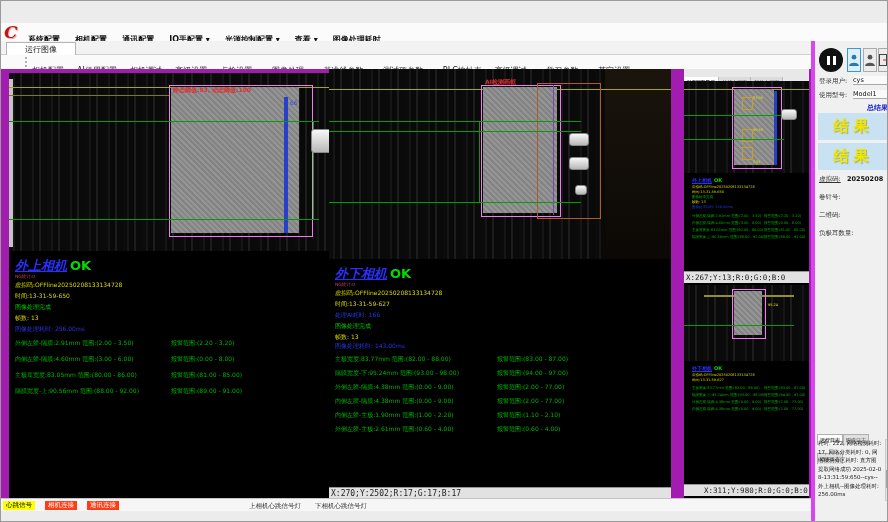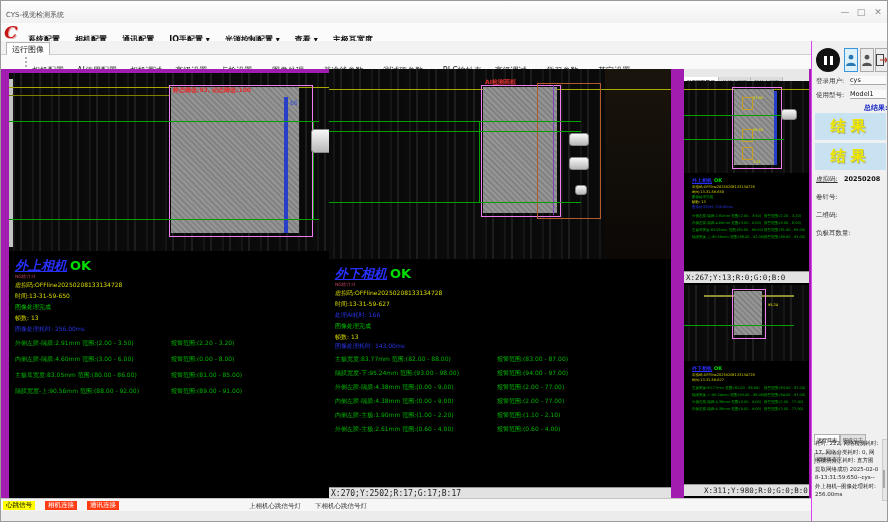--- a/index.html
+++ b/index.html
@@ -8,21 +8,21 @@
   .abs{position:absolute;}
   
   .titlebar{left:0;top:0;width:888px;height:22px;background:linear-gradient(#fdfdfd,#f1f1f1);}
   .title-text{left:5px;top:9px;font-size:7px;color:#555;}
   .winbtn{top:6px;font-size:9px;color:#888;width:16px;text-align:center;cursor:default;}
   .menubar{left:0;top:22px;width:888px;height:18px;background:#fbfbfb;}
   .menu-item{display:inline-block;margin-right:10px;font-size:8px;color:#111;font-weight:bold;}
   .logo{left:3px;top:21px;font-family:"DejaVu Serif",serif;font-style:italic;font-weight:bold;
         font-size:17px;color:#c41414;z-index:30;text-shadow:1px 1px 0 #e8b0b0;}
   .tabrow{left:0;top:40px;width:888px;height:13px;background:#f2f2f2;border-bottom:1px solid #cfcfcf;}
-  .tab-sel{left:5px;top:1px;padding:1px 5px;background:#fff;border:1px solid #b4b4b4;border-bottom:1px solid #fff;
+  .tab-sel{left:5px;top:1px;padding:1px 18px;background:#fff;border:1px solid #b4b4b4;border-bottom:1px solid #fff;
            font-size:8px;color:#222;}
   .toolbar{left:0;top:54px;width:888px;height:14px;background:#fafafa;border-bottom:1px solid #c8c8c8;}
   .grip{left:24px;top:2px;height:10px;width:2px;border-left:2px dotted #b0b0b0;}
   .tb-item{display:inline-block;margin-right:8px;font-size:8px;color:#222;}
   
   .main{left:0;top:68px;width:810px;height:429px;background:#a21caf;}
   .campanel{position:absolute;background:#000;}
   .streaks{background:#0c0c0c;background-image:repeating-linear-gradient(90deg,#0b0b0b 0 4px,#161616 4px 6px,#090909 6px 11px,#1d1d1d 11px 13px,#0a0a0a 13px 19px);}
   .grayblock{background:#8e8e8e;background-image:repeating-linear-gradient(45deg,rgba(255,255,255,.06) 0 2px,rgba(0,0,0,.08) 2px 4px);}
   .pinkrect{border:1px solid #f07cf0;}
@@ -49,21 +49,21 @@
   .thumbtab{display:inline-block;font-size:5px;color:#333;padding:2px 3px;background:#dcdcdc;border-right:1px solid #bbb;}
   .thumbtab.sel{background:#fff;font-weight:bold;}
   .mini-title{position:absolute;color:#2830ff;font-size:5px;font-weight:bold;text-decoration:underline;white-space:nowrap;}
   .mini-ok{color:#00dc00;text-decoration:none;display:inline-block;margin-left:2px;}
   .mini-y{position:absolute;color:#d8d800;font-size:3.5px;white-space:nowrap;}
   .mini-g{position:absolute;color:#00c800;font-size:3.5px;white-space:nowrap;}
   .mini-b{position:absolute;color:#2836e6;font-size:3.5px;white-space:nowrap;}
   .mini-row{position:absolute;color:#00b400;font-size:3.5px;white-space:nowrap;}
   .annot{position:absolute;color:#e0e000;font-size:3.5px;white-space:nowrap;}
   
-  .control{left:810px;top:40px;width:78px;height:482px;background:#f0f0f0;border-left:1px solid #d946ef;box-sizing:border-box;}
+  .control{left:810px;top:40px;width:78px;height:482px;background:#f0f0f0;border-left:4px solid #d946ef;box-sizing:border-box;}
   .pausebtn{position:absolute;width:24px;height:24px;border-radius:50%;background:#111;
             display:flex;align-items:center;justify-content:center;}
   .pbar{display:inline-block;width:3px;height:9px;background:#fff;margin:0 1.5px;}
   .sqbtn{position:absolute;width:14px;height:24px;background:#ececec;border:1px solid #aaa;
          display:flex;align-items:center;justify-content:center;box-sizing:border-box;}
   .sqbtn.sel{background:#dcf0fa;border:1px solid #3c96dc;}
   .ctl-label{position:absolute;font-size:6.5px;color:#333;white-space:nowrap;}
   .ctl-value{position:absolute;font-size:6.5px;color:#111;white-space:nowrap;border-bottom:1px solid #aaa;min-width:36px;background:#fafafa;}
   .ctl-blue{color:#1828c8;font-weight:bold;font-size:7px;}
   .resultbox{position:absolute;left:3px;width:71px;height:27px;background:#c8e2f2;
@@ -80,38 +80,32 @@
   .badge.yellow{background:#ffff00;color:#000;}
   .badge.red{background:#ff3c14;color:#fff;}
   .sbtext{position:absolute;top:3px;font-size:6.5px;color:#333;white-space:nowrap;}
   .bottomstrip{left:0;top:510px;width:810px;height:12px;background:#ececec;}
 </style>
 </head>
 <body>
 
 <div class="app">
 
-  <div class="abs titlebar">
-    <span class="abs title-text">CYS-视觉检测系统</span>
-    <span class="abs winbtn" style="right:36px;">—</span>
-    <span class="abs winbtn" style="right:20px;">□</span>
-    <span class="abs winbtn" style="right:3px;">✕</span>
-  </div>
 
   <div class="abs logo">C</div>
 
   <div class="abs menubar">
     <div style="position:absolute;left:27px;top:4px;">
       <span class="menu-item">系统配置</span>
       <span class="menu-item">相机配置</span>
       <span class="menu-item">通讯配置</span>
       <span class="menu-item">IO手配置 ▾</span>
       <span class="menu-item">光源控制配置 ▾</span>
       <span class="menu-item">查看 ▾</span>
-      <span class="menu-item">主极耳宽度</span>
+      <span class="menu-item">图像处理耗时</span>
     </div>
   </div>
 
   <div class="abs tabrow">
     <span class="abs tab-sel">运行图像</span>
   </div>
 
   <div class="abs toolbar">
     <span class="abs grip"></span>
     <div style="position:absolute;left:31px;top:3px;">

